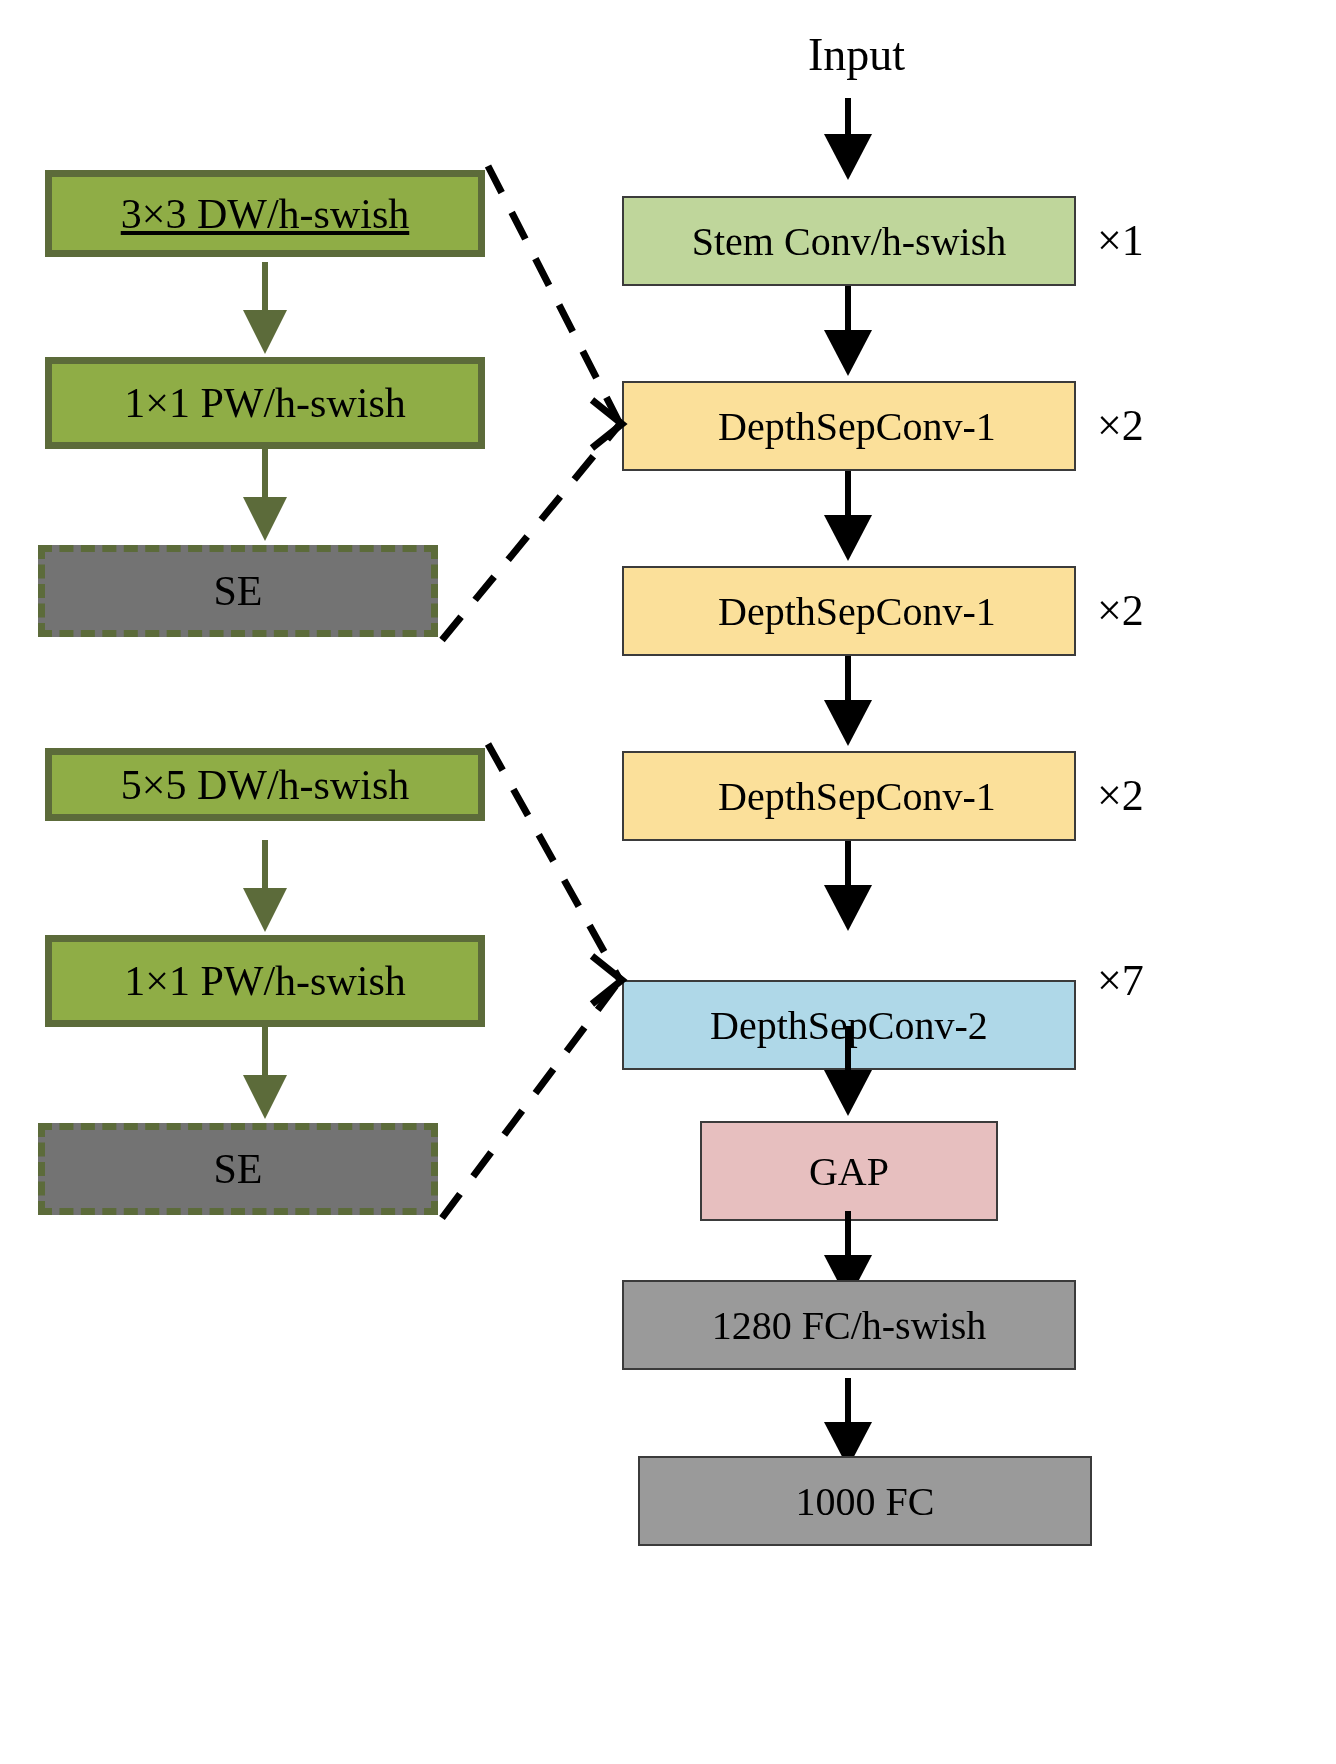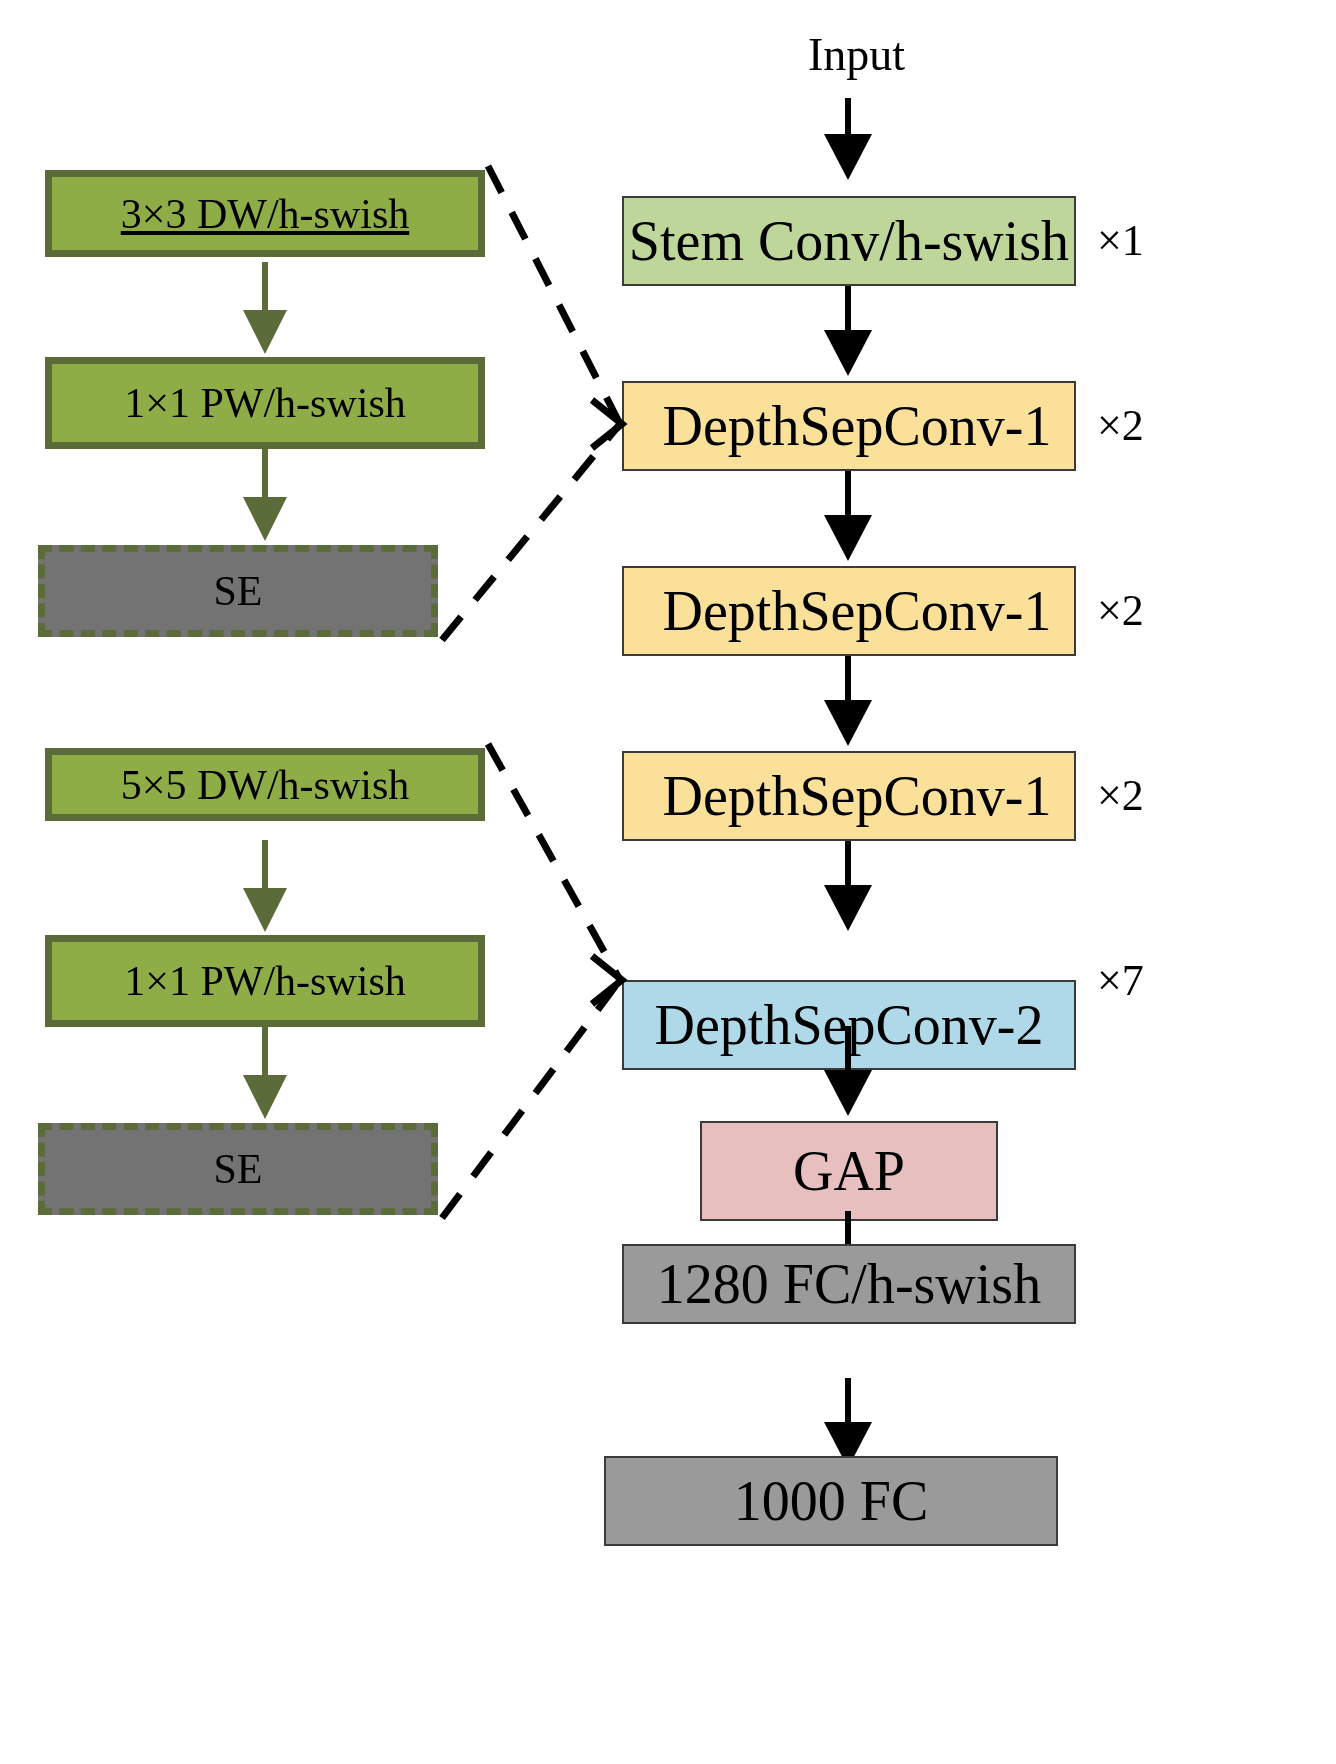--- a/index.html
+++ b/index.html
@@ -34,21 +34,21 @@
     font-size: 42px;
   }
   .se-box {
     background: #737373;
     border: 7px dashed #5C6B3A;
     font-size: 42px;
   }
   
   .stage-box {
     border: 2px solid #3b3b3b;
-    font-size: 56px;
+    font-size: 40px;
   }
   .c-stem  { background: #BFD69B; }
   .c-dsc1  { background: #FBE09A; padding-left: 16px; }
   .c-dsc2  { background: #AFD8E8; }
   .c-gap   { background: #E7BFBF; }
   .c-fc    { background: #9A9A9A; }
 
   .mult {
     position: absolute;
     font-size: 44px;
@@ -158,26 +158,26 @@
   <div class="mult" style="left:1097px; top:955px;">×7</div>
 
   <div class="vline-black" style="left:845px; top:1026px; height:50px;"></div>
   <div class="vhead-black" style="left:824px; top:1070px;"></div>
 
   <div class="box stage-box c-gap" style="left:700px; top:1121px; width:298px; height:100px;">GAP</div>
 
   <div class="vline-black" style="left:845px; top:1211px; height:50px;"></div>
   <div class="vhead-black" style="left:824px; top:1255px;"></div>
 
-  <div class="box stage-box c-fc" style="left:622px; top:1244px; width:454px; height:80px;">1280 FC/h-swish</div>
+  <div class="box stage-box c-fc" style="left:622px; top:1280px; width:454px; height:90px;">1280 FC/h-swish</div>
 
   <div class="vline-black" style="left:845px; top:1378px; height:50px;"></div>
   <div class="vhead-black" style="left:824px; top:1422px;"></div>
 
-  <div class="box stage-box c-fc" style="left:604px; top:1456px; width:454px; height:90px;">1000 FC</div>
+  <div class="box stage-box c-fc" style="left:638px; top:1456px; width:454px; height:90px;">1000 FC</div>
 
   <svg class="overlay" viewBox="0 0 1336 1764">
 
     <path d="M 488 166 L 620 424" stroke="#000000" stroke-width="7" fill="none" stroke-dasharray="30 22" stroke-linecap="butt"></path>
 
     <path d="M 442 640 L 620 424" stroke="#000000" stroke-width="7" fill="none" stroke-dasharray="30 22" stroke-linecap="butt"></path>
 
     <path d="M 592 400 L 622 424 L 592 448" stroke="#000000" stroke-width="7" fill="none" stroke-linecap="butt" stroke-linejoin="miter"></path>
 
     <path d="M 488 744 L 620 980" stroke="#000000" stroke-width="7" fill="none" stroke-dasharray="30 22" stroke-linecap="butt"></path>

